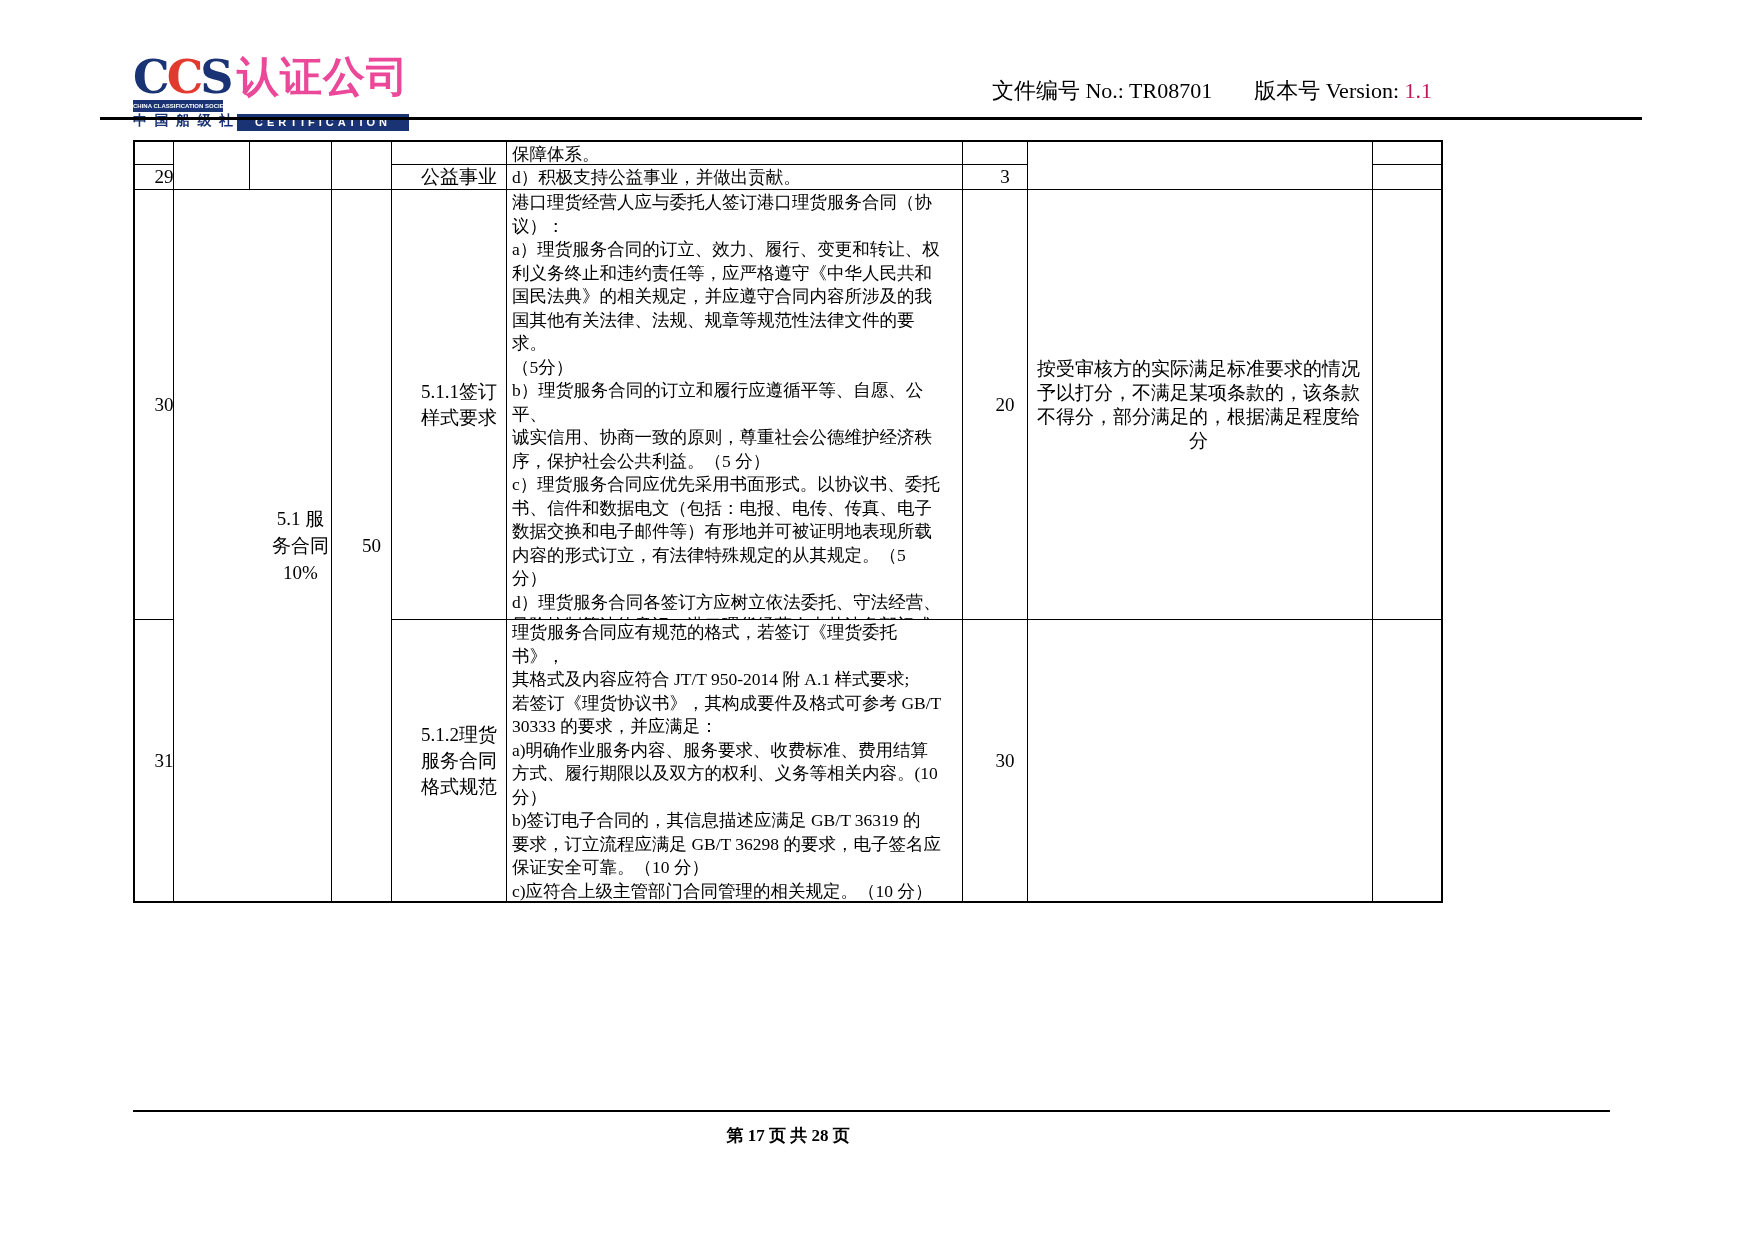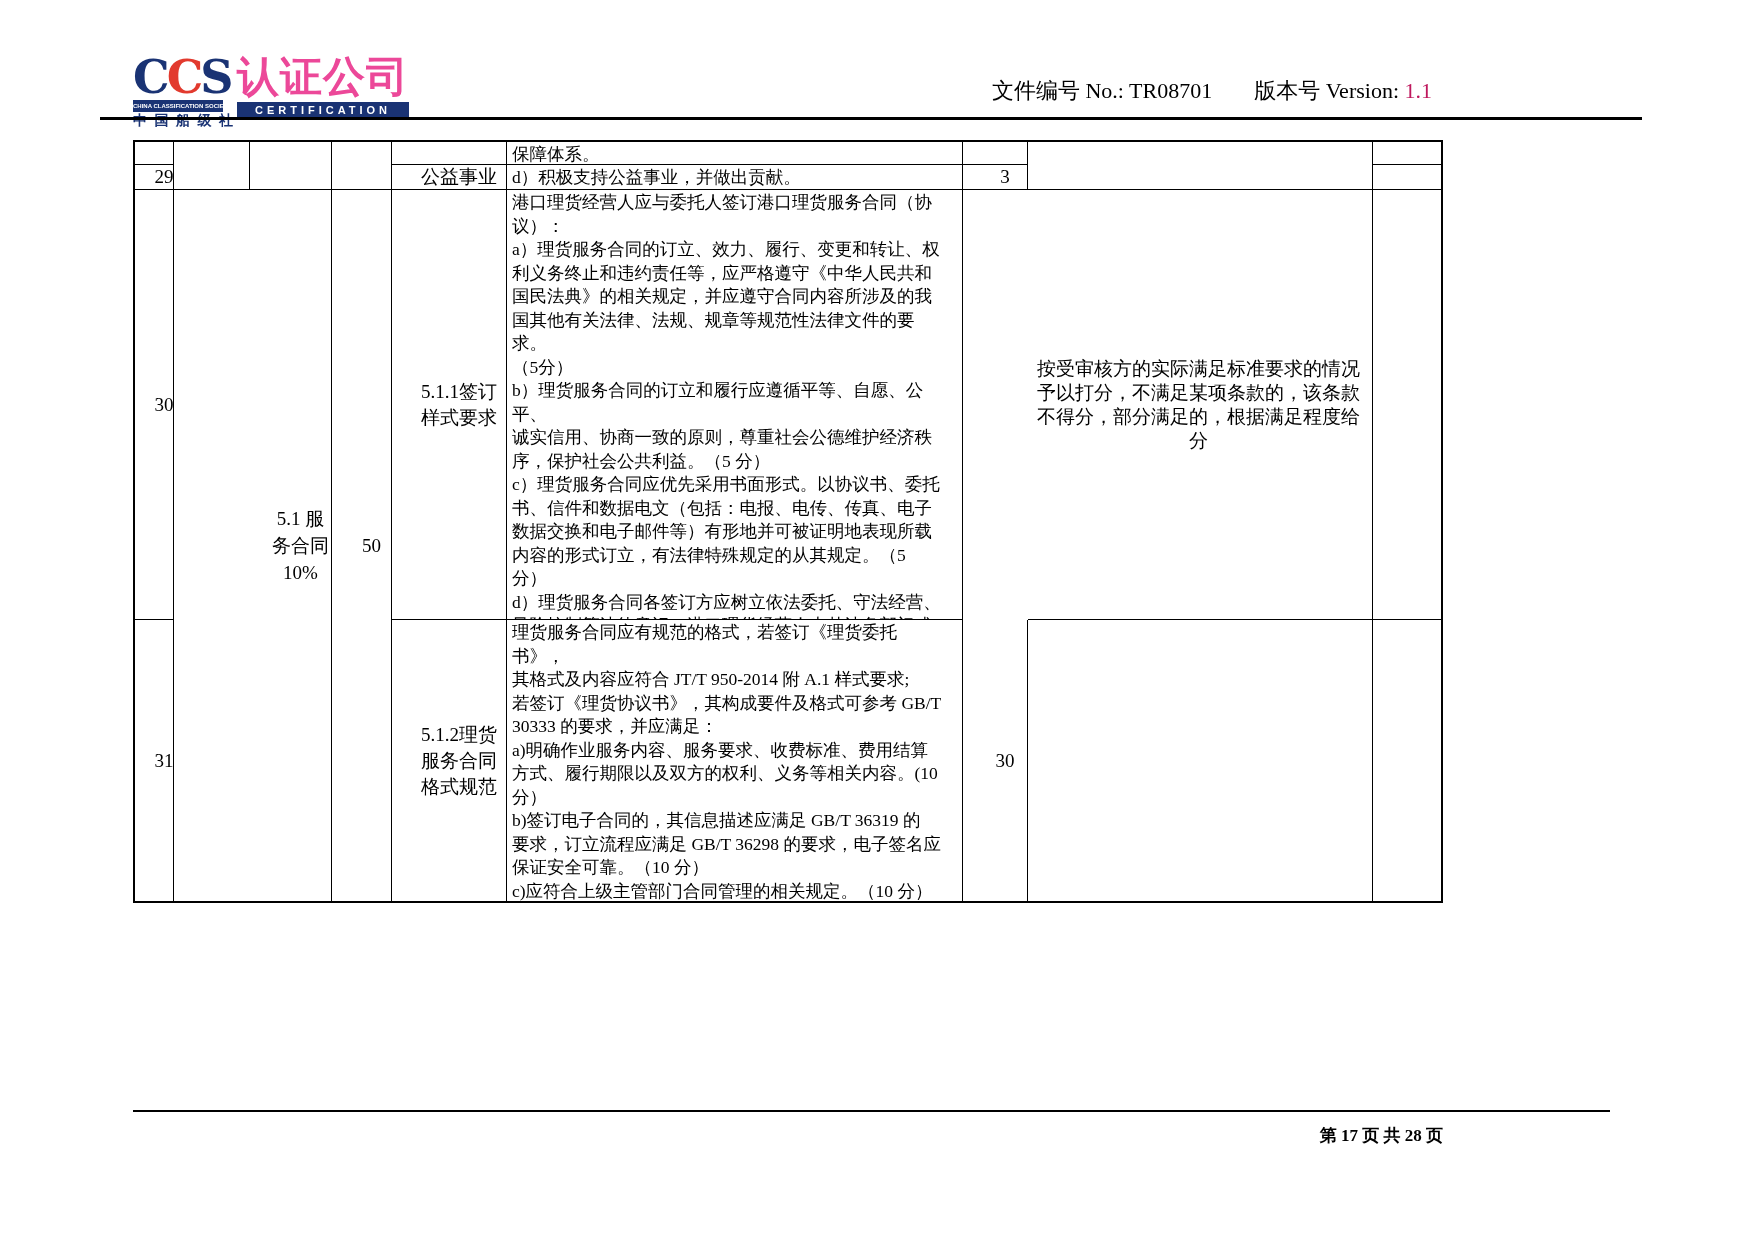--- a/index.html
+++ b/index.html
@@ -16,21 +16,21 @@
   #soc-banner { background:#1a3374; color:#fff; font-family:"Liberation Sans",sans-serif;
                 font-size:6px; line-height:12px; letter-spacing:0; white-space:nowrap;
                 overflow:hidden; font-weight:bold; }
   #soc-cn { color:#1a3374; font-size:14px; line-height:18px; letter-spacing:2px;
             font-weight:bold; white-space:nowrap; }
   #logo-right { margin-left:14px; }
   #cn-company { color:#ec4899; font-size:42px; line-height:46px; font-weight:bold;
                 letter-spacing:1px; white-space:nowrap; }
   #cert-banner { background:#1a3374; color:#fff; font-family:"Liberation Sans",sans-serif;
                  font-size:11px; line-height:17px; letter-spacing:4px; text-align:center;
-                 font-weight:bold; margin-top:2px; }
+                 font-weight:bold; margin-top:14px; }
   #doc-meta { top:76px; right:311px; font-size:22px; white-space:nowrap; }
   #doc-meta .ver { margin-left:42px; }
   #doc-meta .red { color:#be185d; }
   #header-rule { left:100px; top:117px; width:1542px; height:3px; background:#000; }
 
   
   #tbl { left:133px; top:140px; width:1310px; height:763px;
          display:grid; border:2px solid #000;
          grid-template-columns:39px 76px 82px 60px 115px 456px 65px 345px 68px;
          grid-template-rows:23px 25px 430px 281px; }
@@ -42,21 +42,21 @@
   .desc { display:block; text-align:left; font-size:17.5px; line-height:23.5px;
           padding:1px 20px 0 5px; white-space:pre-line; }
   .item { line-height:26px; }
   .cat  { font-weight:bold; font-size:20px; line-height:29px; letter-spacing:1px; }
   .sub  { line-height:27px; }
   .remark { justify-content:flex-start; text-align:center; font-size:19px;
             line-height:24px; padding:0 6px 0 9px; }
 
   
   #footer-rule { left:133px; top:1110px; width:1477px; height:2px; background:#000; }
-  #footer-text { left:133px; top:1124px; width:1310px; text-align:right;
+  #footer-text { left:133px; top:1124px; width:1310px; text-align:center;
                  font-size:17px; font-weight:bold; }
 </style>
 </head>
 <body>
 
 <div id="logo" class="abs">
   <div id="logo-left">
     <div id="ccs-letters"><span>C</span><span class="red">C</span><span>S</span></div>
     <div id="soc-banner">CHINA CLASSIFICATION SOCIETY</div>
     <div id="soc-cn">中 国 船 级 社</div>
@@ -109,20 +109,21 @@
 诚实信用、协商一致的原则，尊重社会公德维护经济秩
 序，保护社会公共利益。（5 分）
 c）理货服务合同应优先采用书面形式。以协议书、委托
 书、信件和数据电文（包括：电报、电传、传真、电子
 数据交换和电子邮件等）有形地并可被证明地表现所载
 内容的形式订立，有法律特殊规定的从其规定。（5 分）
 d）理货服务合同各签订方应树立依法委托、守法经营、
 风险控制等法律意识。港口理货经营人由其法务部门或
 委托专门机构等方式对合同合法性进行审核，确保合法
 合规。（5 分）</div>
+  <div class="tc" style="grid-area:3/7/4/8">20</div>
   <div class="tc remark" style="grid-area:3/8/4/9">按受审核方的实际满足标准要求的情况
 予以打分，不满足某项条款的，该条款
 不得分，部分满足的，根据满足程度给
 分</div>
   <div class="tc no-br" style="grid-area:3/9/4/10"></div>
 
   <div class="tc no-bb" style="grid-area:4/1/5/2">31</div>
   <div class="tc item no-bb" style="grid-area:4/5/5/6">5.1.2理货
 服务合同
 格式规范</div>

